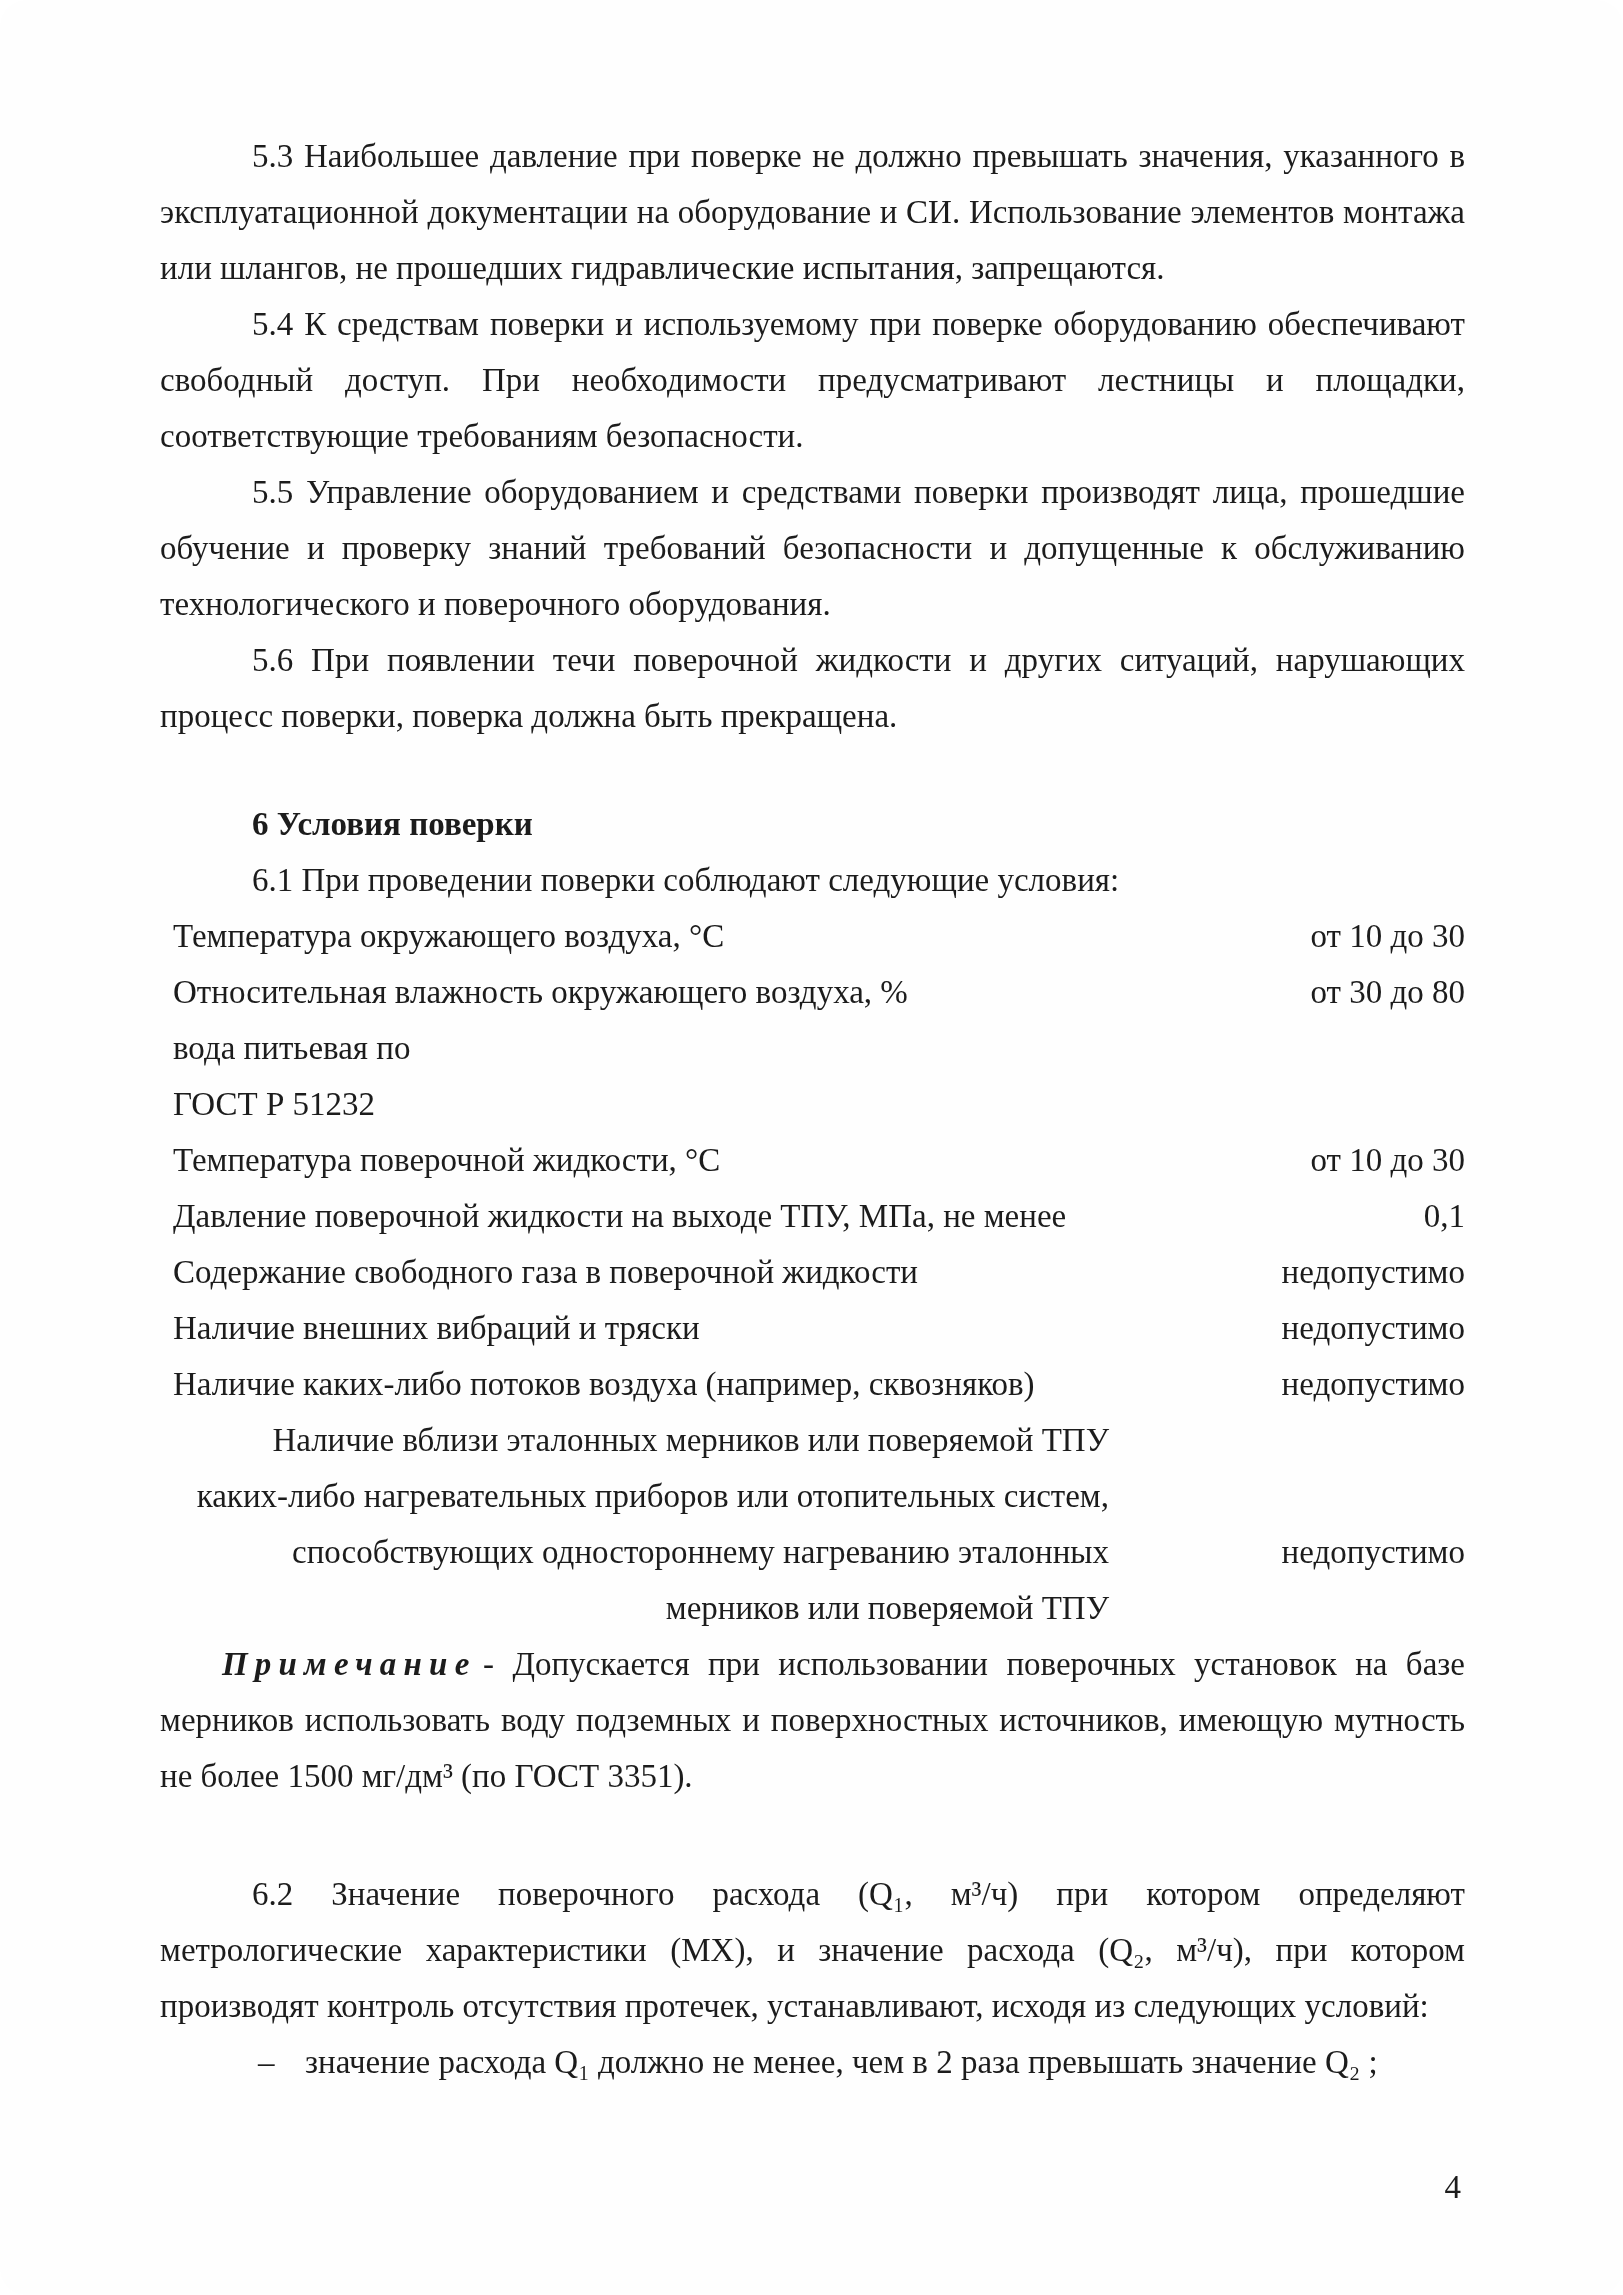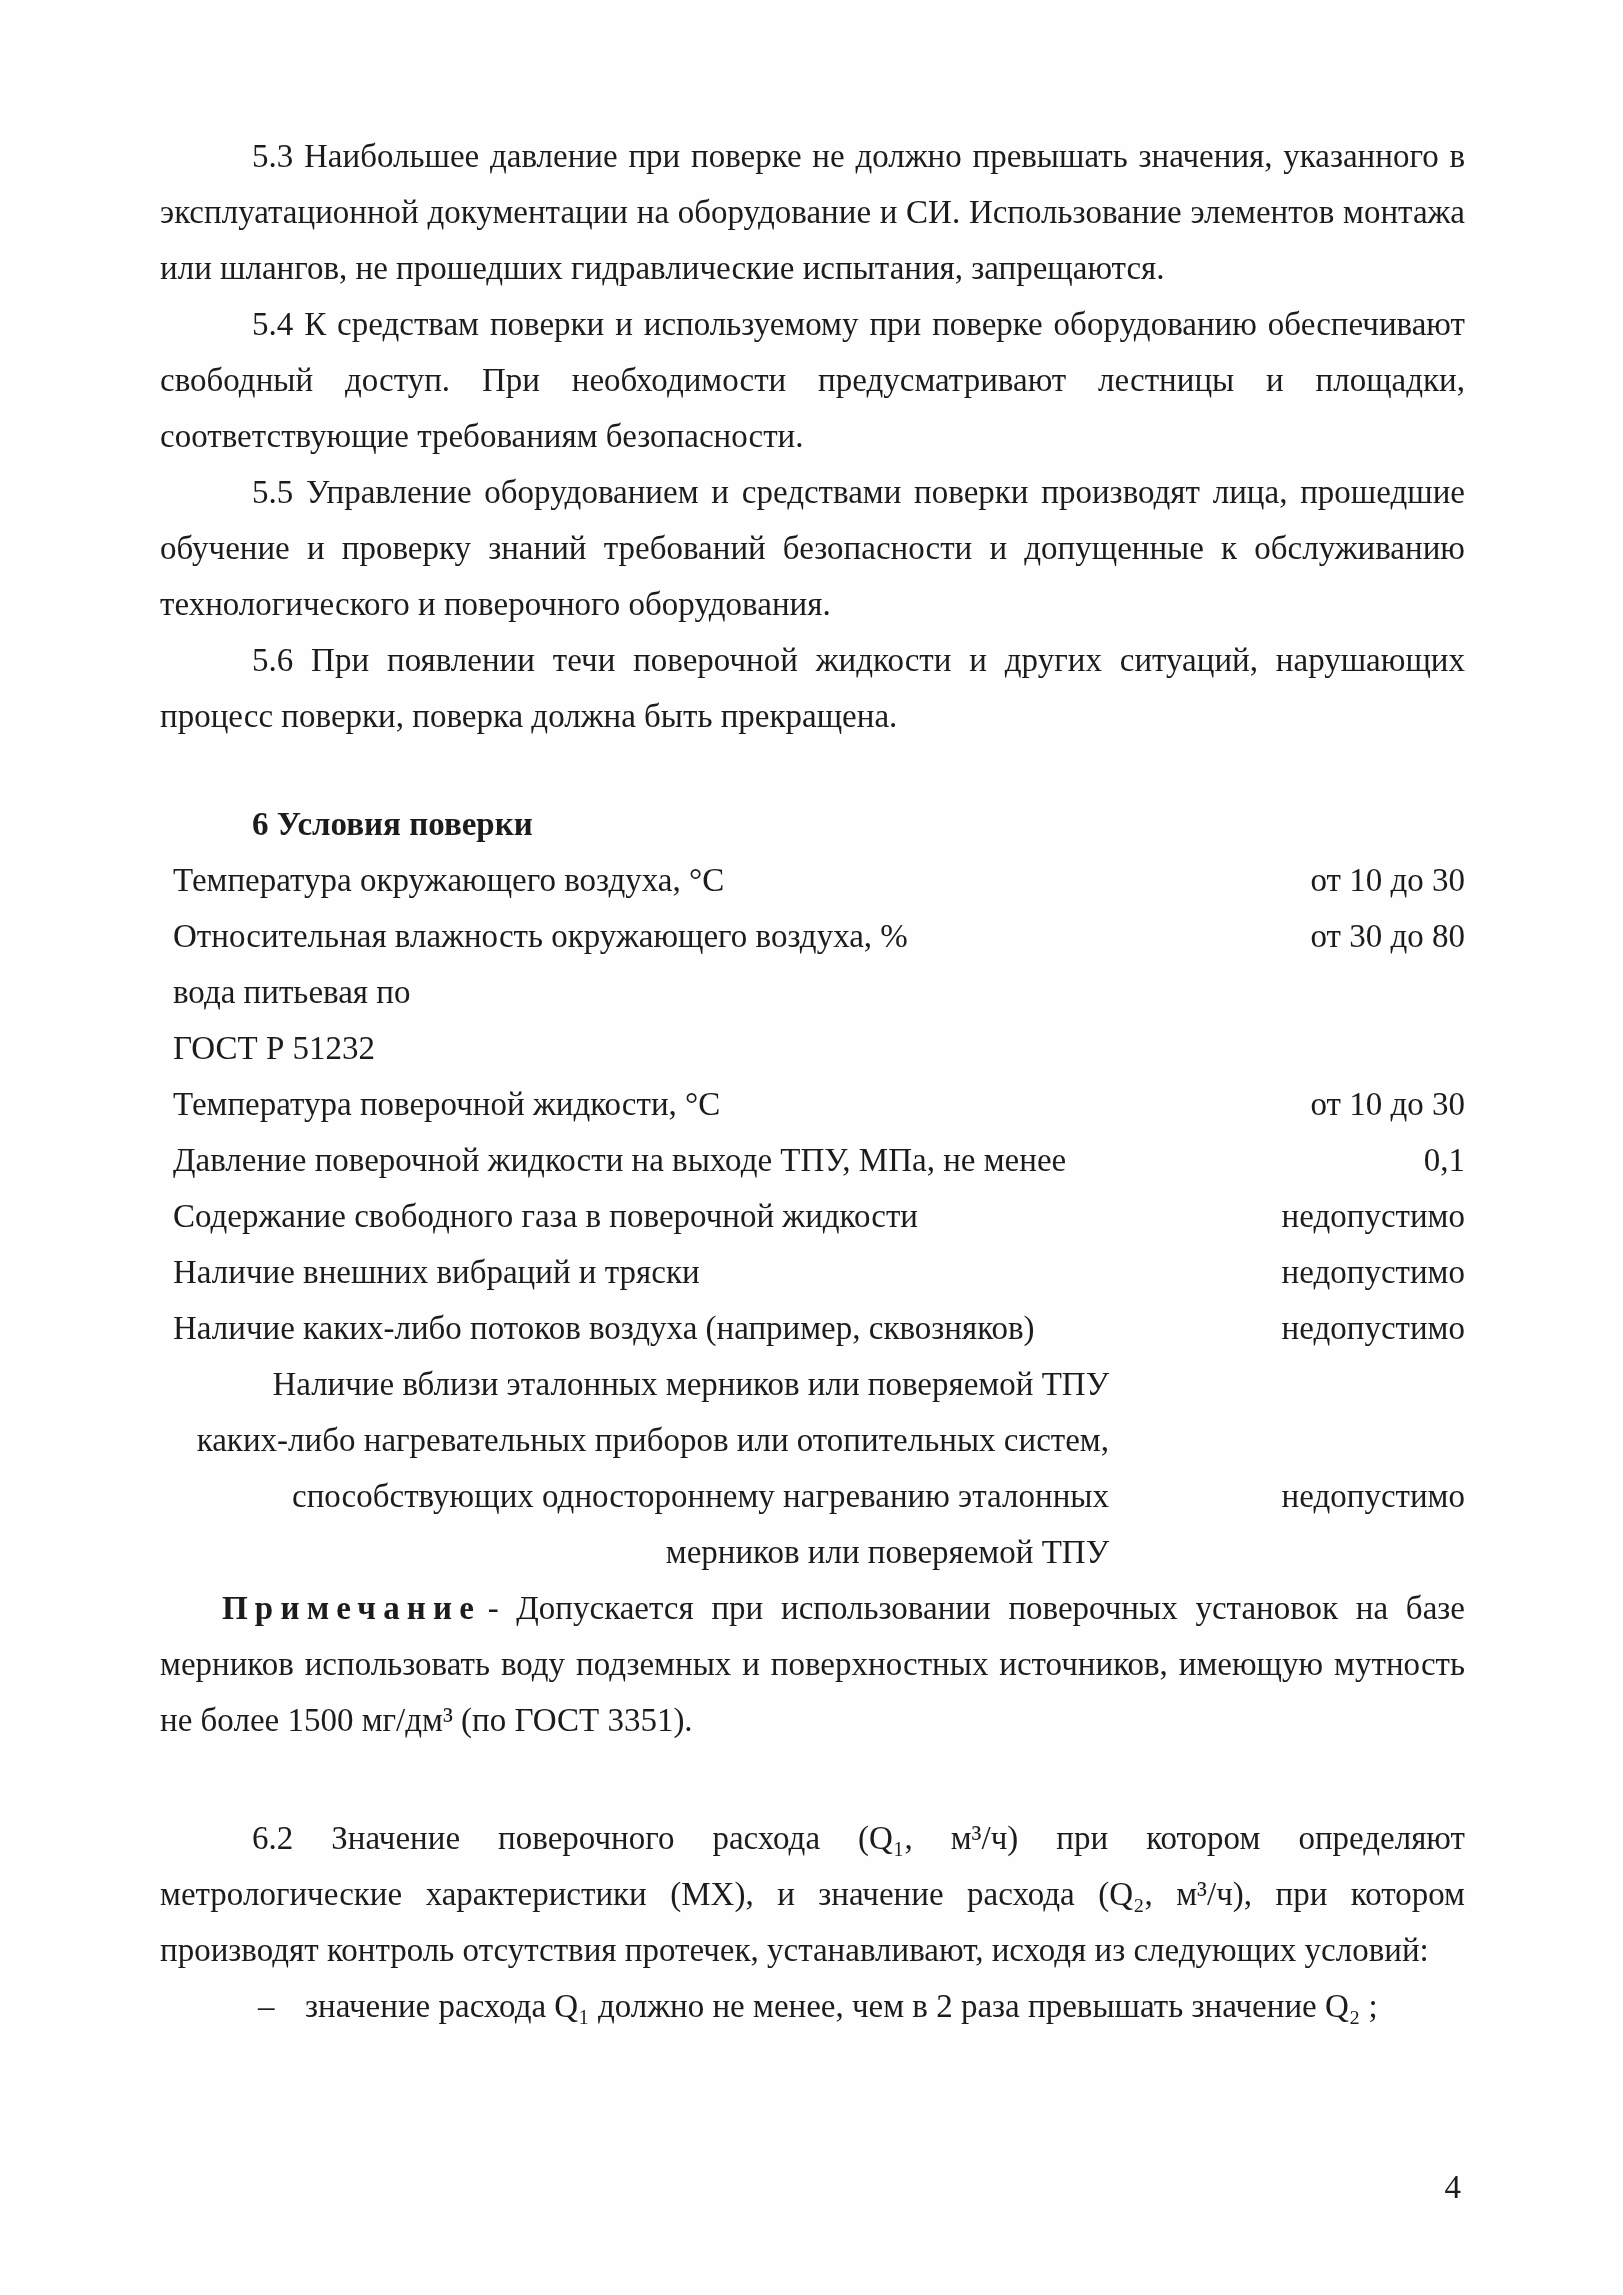--- a/index.html
+++ b/index.html
@@ -52,20 +52,21 @@
     margin-bottom: 56px;
   }
   .note {
     text-align: justify;
     text-indent: 62px;
   }
   .note-label {
     font-weight: bold;
     letter-spacing: 7.2px;
     margin-right: 6.5px;
+    font-style: italic;
   }
   .para-62 {
     margin-top: 62px;
   }
   .bullet {
     display: flex;
     padding-left: 98px;
   }
   .bullet .marker {
     width: 47px;
@@ -82,20 +83,21 @@
 
 <div class="page">
 
   <p class="para">5.3 Наибольшее давление при поверке не должно превышать значения, указанного в эксплуатационной документации на оборудование и СИ. Использование элементов монтажа или шлангов, не прошедших гидравлические испытания, запрещаются.</p>
   <p class="para">5.4 К средствам поверки и используемому при поверке оборудованию  обеспечивают свободный доступ. При необходимости предусматривают лестницы и площадки, соответствующие требованиям безопасности.</p>
   <p class="para">5.5 Управление оборудованием и средствами поверки производят лица, прошедшие обучение и проверку знаний требований безопасности и допущенные к обслуживанию технологического и поверочного оборудования.</p>
   <p class="para">5.6 При появлении течи поверочной жидкости и других ситуаций, нарушающих процесс поверки, поверка должна быть прекращена.</p>
 
   <h2 class="heading">6 Условия поверки</h2>
 
+  <p class="intro">6.1 При проведении поверки соблюдают следующие условия:</p>
 
   <div class="conditions">
 
     <div class="cond-row">
       <div class="cond-label">Температура окружающего воздуха, °С</div>
       <div class="cond-value">от 10 до 30</div>
     </div>
 
     <div class="cond-row">
       <div class="cond-label">Относительная влажность окружающего воздуха, %</div>

